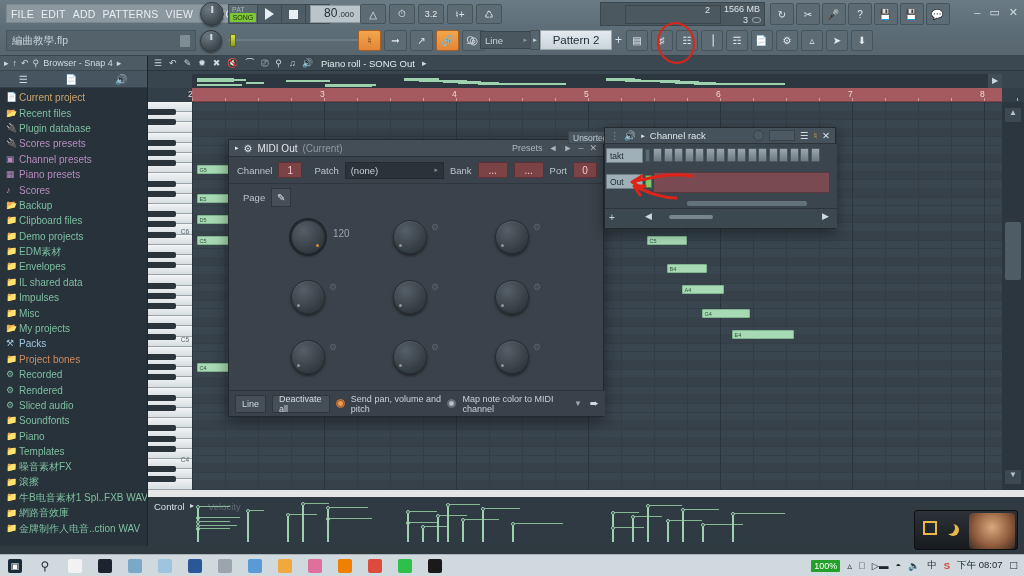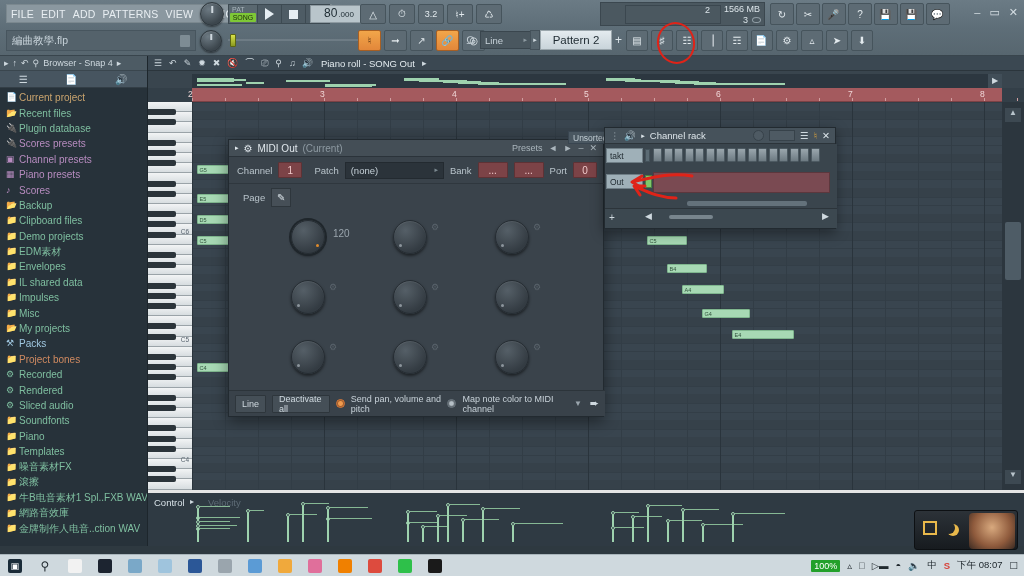--- a/index.html
+++ b/index.html
@@ -170,21 +170,21 @@
   .gridline-v.bar{ background:#2a343c; width:1px;}
   .gridline-h{ position:absolute; left:0; right:0; height:1px; background:#333e47;}
   .rowshade{ position:absolute; left:0; right:0; background:#36414a;}
   .note{
     position:absolute; height:8.6px; background:#a7d9b4; border:1px solid #7fb68e;
     border-radius:1px; font-size:5.5px; color:#31523c; padding-left:1.5px; line-height:8px;
     overflow:hidden; white-space:nowrap;
   }
   #pr-ctrl{
     position:absolute; left:0; bottom:0; width:876px; height:56px;
-    background:#2f3a43; border-top:3px solid #e5e5e5;
+    background:#2f3a43; border-top:7px solid #e5e5e5;
   }
   #ctrl-label{ position:absolute; left:6px; top:4px; color:#d6e0e6; font-size:9.5px;}
   #ctrl-vel{ position:absolute; left:60px; top:4px; color:#5d6b76; font-size:9.5px;}
   .velstem{ position:absolute; bottom:4px; width:1.5px; background:#9ed2ae;}
   .velhead{ position:absolute; width:4px;height:4px;border-radius:50%;
     border:1.5px solid #9ed2ae; background:#3a4650;}
   .velline{ position:absolute; height:1px; background:#86b894; }
   #pr-scroll-r{ position:absolute; right:0; top:46px; width:22px; bottom:56px; background:#2c363e;}
   #pr-scroll-r .thumb{ position:absolute; left:3px; top:120px; width:16px; height:58px; background:#4e5c66; border-radius:2px;}
   #pr-scroll-r .up{ position:absolute; left:3px; top:6px; width:16px;height:14px; background:#3d4952; color:#b9c5cc; font-size:8px; text-align:center;}

